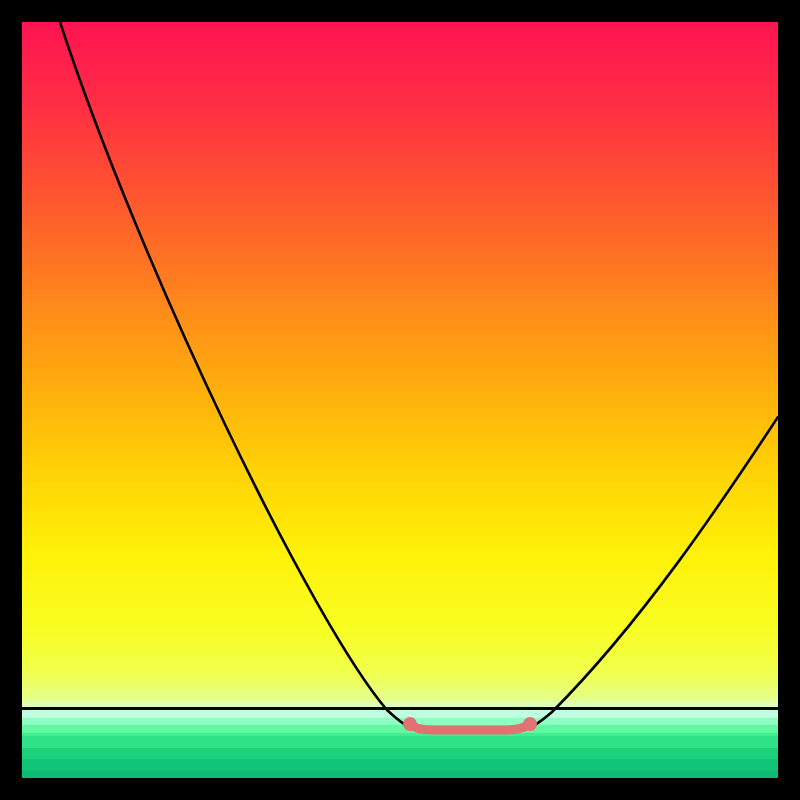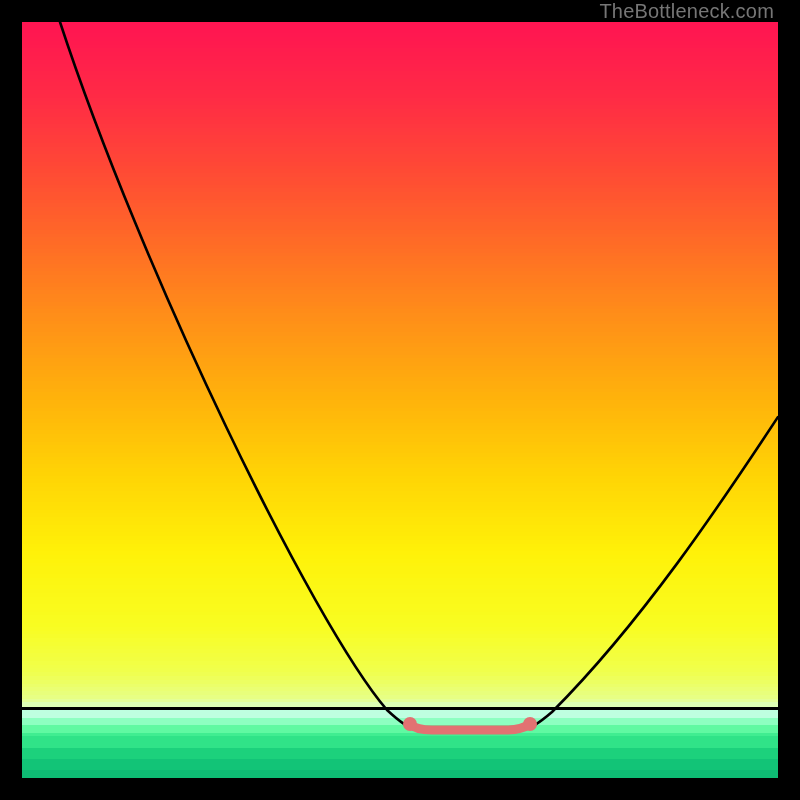--- a/index.html
+++ b/index.html
@@ -47,21 +47,20 @@
     position: absolute;
     inset: 0;
     width: 100%;
     height: 100%;
   }
 </style>
 </head>
 <body>
 
 <div class="frame">
-  <div class="watermark">TheBottleneck.com</div>
   <div class="plot-area">
     <div class="gradient" id="gradient">
         <div class="stripe" style="top: 0px; height: 4.28px; background: rgb(255, 21, 82);"></div>
         <div class="stripe" style="top: 3.78px; height: 4.28px; background: rgb(255, 22, 81);"></div>
         <div class="stripe" style="top: 7.56px; height: 4.28px; background: rgb(255, 23, 80);"></div>
         <div class="stripe" style="top: 11.34px; height: 4.28px; background: rgb(255, 24, 80);"></div>
         <div class="stripe" style="top: 15.12px; height: 4.28px; background: rgb(255, 25, 79);"></div>
         <div class="stripe" style="top: 18.9px; height: 4.28px; background: rgb(255, 26, 78);"></div>
         <div class="stripe" style="top: 22.68px; height: 4.28px; background: rgb(255, 27, 78);"></div>
         <div class="stripe" style="top: 26.46px; height: 4.28px; background: rgb(255, 29, 77);"></div>

